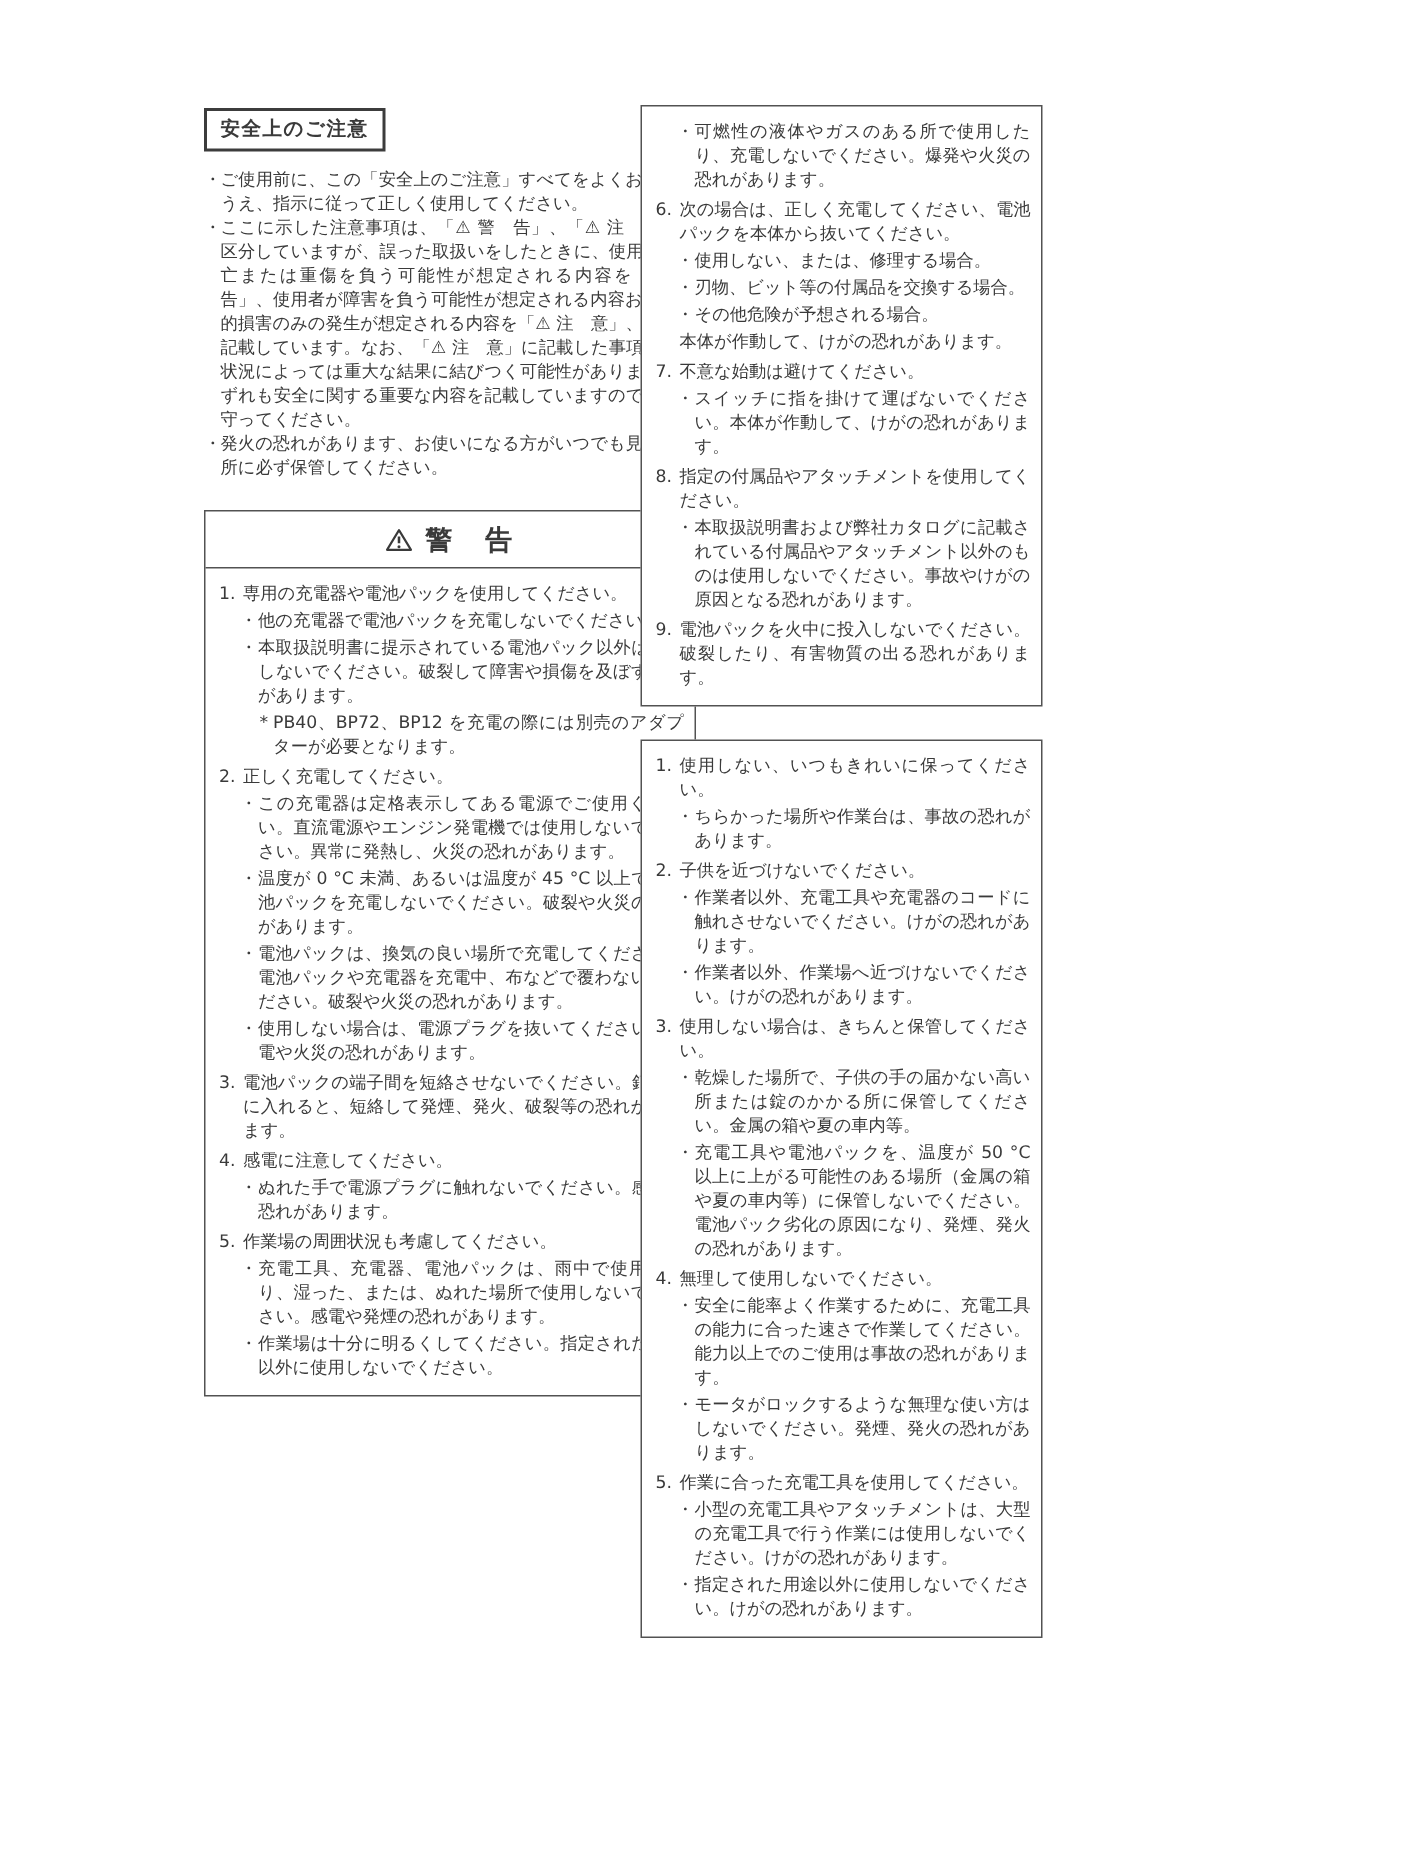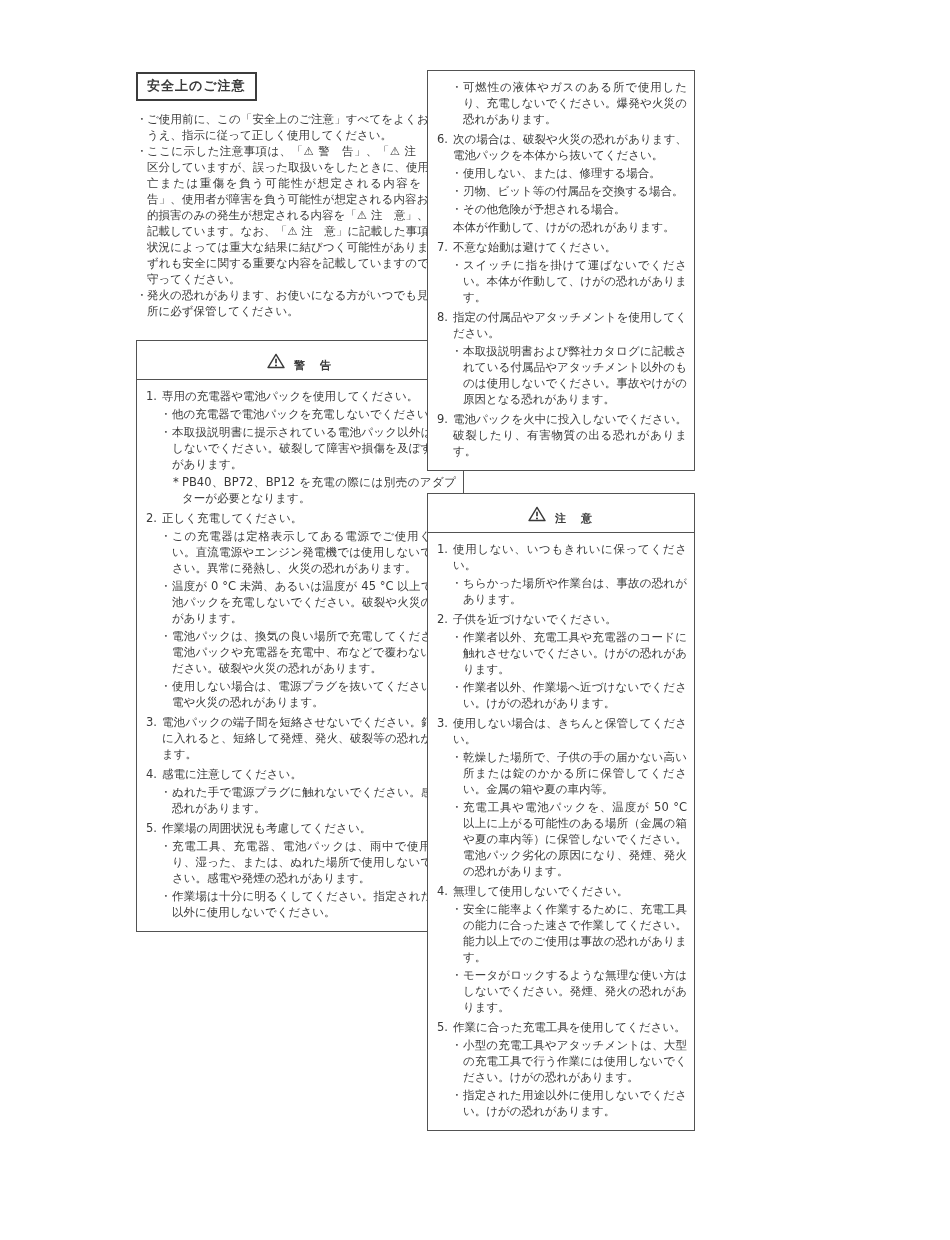--- a/index.html
+++ b/index.html
@@ -45,24 +45,23 @@
 
   .box-header {
     display: flex;
     align-items: center;
     justify-content: center;
     gap: 9px;
     padding: 7px 0 6px 0;
     border-bottom: 1.5px solid #525252;
   }
   .box-header-label {
-    font-size: 11px;
+    font-size: 18px;
     font-weight: bold;
     letter-spacing: 2px;
-    margin-top: 10px;
   }
   .tri-icon { display: inline-flex; align-items: center; }
 
   .box-body {
     padding: 8px 7px 11px 9px;
     font-size: 11.5px;
     line-height: 16px;
   }
   .blk { display: flex; margin-top: 2px; }
   .box-body .blk:first-child { margin-top: 0; }
@@ -179,21 +178,21 @@
 <div class="col col-right">
 
   <div class="box">
     <div class="box-body">
       <div class="blk bullet">
           <span class="mk">・</span>
           <span class="tx">可燃性の液体やガスのある所で使用したり、充電しないでください。爆発や火災の恐れがあります。</span>
         </div>
       <div class="blk item">
           <span class="mk">6.</span>
-          <span class="tx">次の場合は、破裂や火災の恐れがあります、電池パックを本体から抜いてください。</span>
+          <span class="tx">次の場合は、正しく充電してください、電池パックを本体から抜いてください。</span>
         </div>
       <div class="blk bullet">
           <span class="mk">・</span>
           <span class="tx">使用しない、または、修理する場合。</span>
         </div>
       <div class="blk bullet">
           <span class="mk">・</span>
           <span class="tx">刃物、ビット等の付属品を交換する場合。</span>
         </div>
       <div class="blk bullet">
@@ -220,30 +219,20 @@
           <span class="tx">本取扱説明書および弊社カタログに記載されている付属品やアタッチメント以外のものは使用しないでください。事故やけがの原因となる恐れがあります。</span>
         </div>
       <div class="blk item">
           <span class="mk">9.</span>
           <span class="tx">電池パックを火中に投入しないでください。破裂したり、有害物質の出る恐れがあります。</span>
         </div>
     </div>
   </div>
 
   <div class="box caution-box">
-    <div class="box-header">
-      <span class="tri-icon">
-        <svg width="18" height="16" viewBox="0 0 20 18" aria-hidden="true">
-          <path d="M10 1.6 L19 16.4 L1 16.4 Z" fill="none" stroke="#3a3a3a" stroke-width="1.6" stroke-linejoin="round"></path>
-          <line x1="10" y1="6.4" x2="10" y2="11.4" stroke="#3a3a3a" stroke-width="1.9"></line>
-          <circle cx="10" cy="14.1" r="1.15" fill="#3a3a3a"></circle>
-        </svg>
-      </span>
-      <span class="box-header-label">注　意</span>
-    </div>
     <div class="box-body">
       <div class="blk item">
           <span class="mk">1.</span>
           <span class="tx">使用しない、いつもきれいに保ってください。</span>
         </div>
       <div class="blk bullet">
           <span class="mk">・</span>
           <span class="tx">ちらかった場所や作業台は、事故の恐れがあります。</span>
         </div>
       <div class="blk item">

